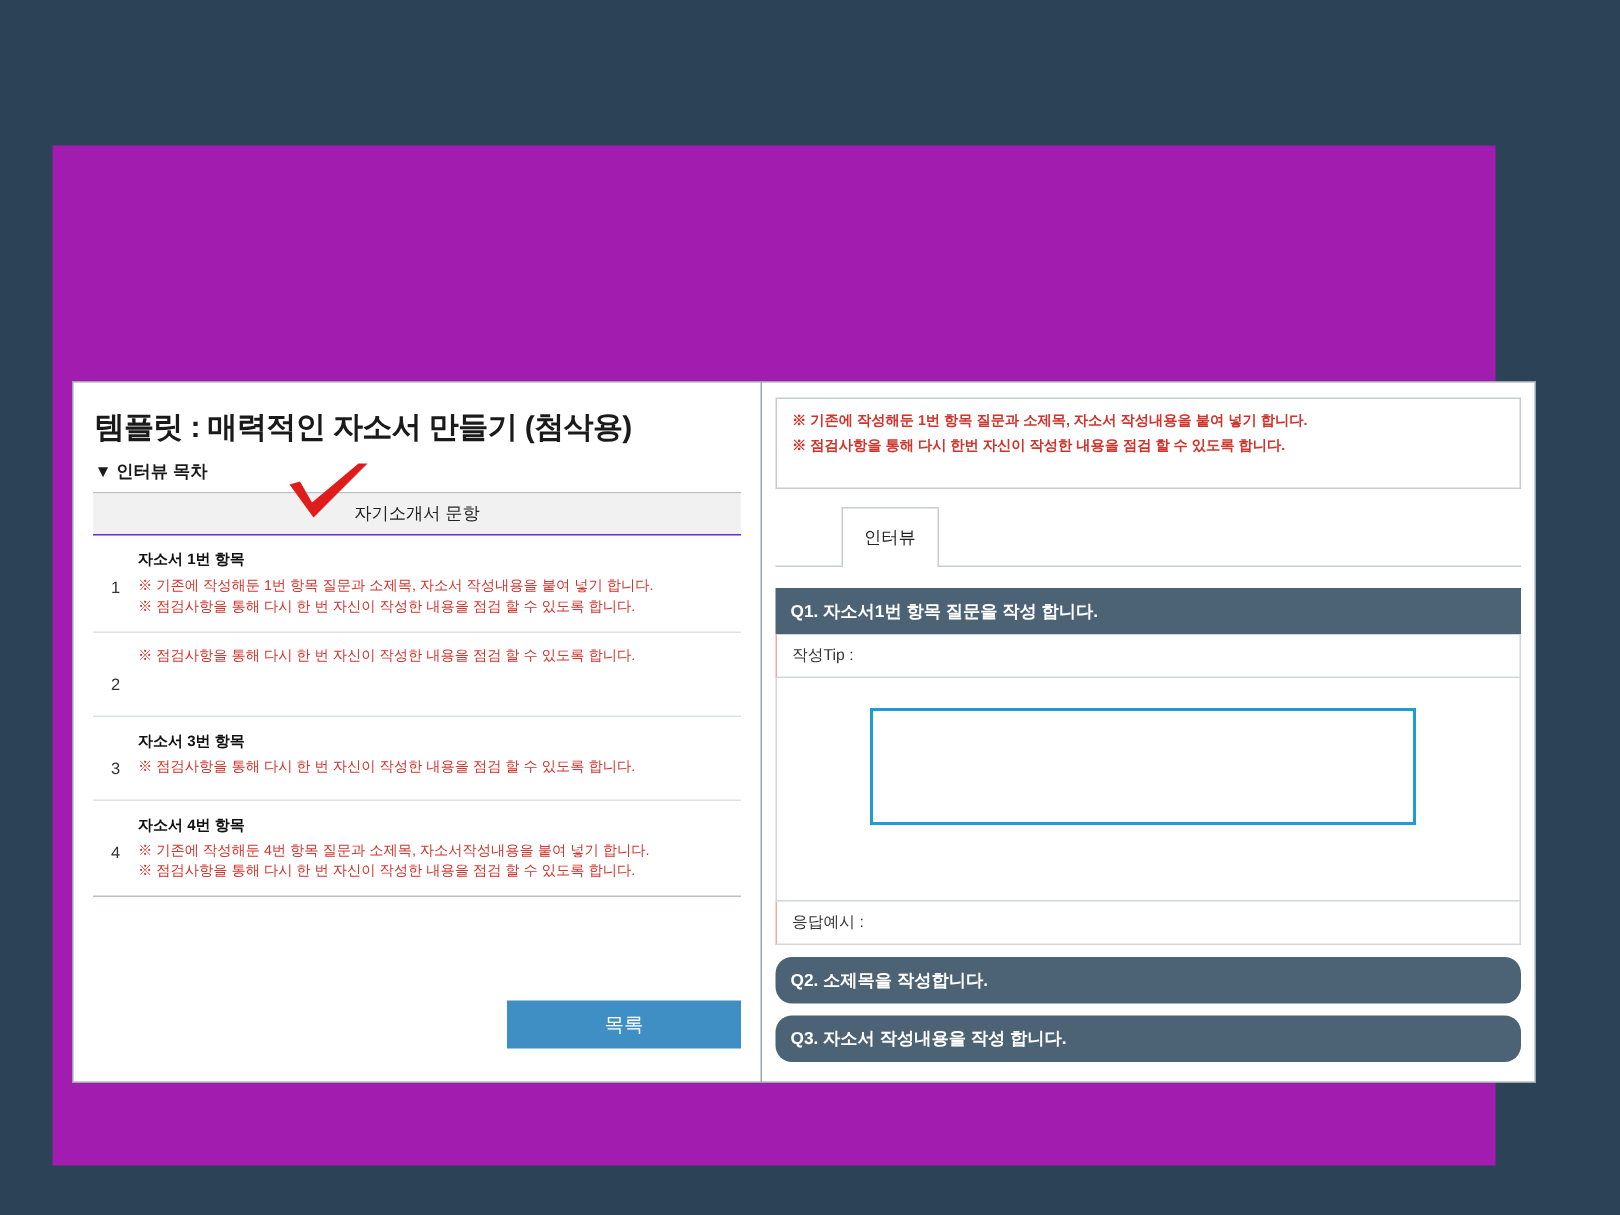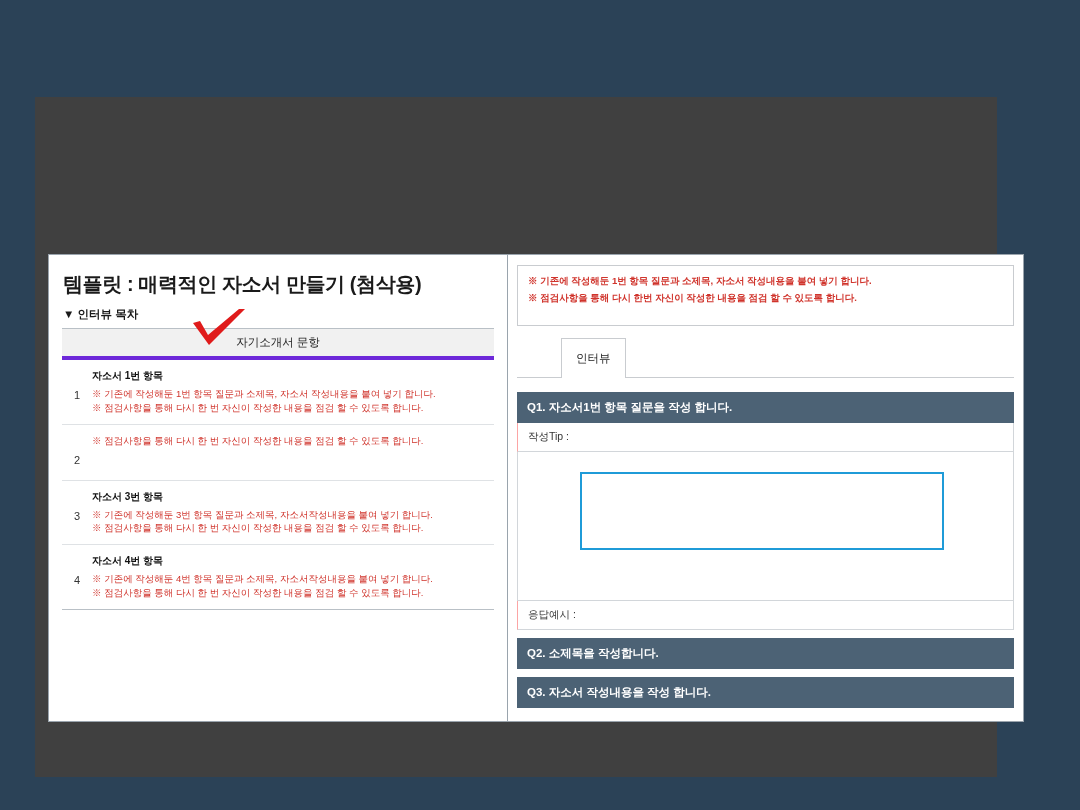--- a/index.html
+++ b/index.html
@@ -12,21 +12,21 @@
     background: #2b4257;
     font-family: "Liberation Sans", sans-serif;
     overflow: hidden;
   }
   #slide {
     position: absolute;
     left: 35px;
     top: 97px;
     width: 962px;
     height: 680px;
-    background: #404040;
+    background: #a21caf;
   }
   #content {
     position: absolute;
     left: 13px;
     top: 157px;
     width: 990px;
     height: 470px;
     display: flex;
     gap: 0;
   }
@@ -53,21 +53,21 @@
     color: #1a1a1a;
     padding: 9px 0 0 14px;
   }
   .table-wrap {
     margin: 6px 13px 0 13px;
     border-top: 1px solid #b9c0c6;
     border-bottom: 1px solid #b9c0c6;
   }
   .table-head {
     background: #f1f1f1;
-    border-bottom: 4px solid #6d28d9;
+    border-bottom: 1px solid #6d28d9;
     text-align: center;
     font-size: 11.5px;
     color: #222;
     padding: 6px 0;
   }
   .row {
     display: flex;
     border-bottom: 1px solid #dfe2e5;
     padding: 9px 0 9px 0;
     min-height: 56px;
@@ -160,21 +160,21 @@
   }
 
   .qbar {
     background: #4c6275;
     color: #ffffff;
     font-size: 11.5px;
     font-weight: bold;
     padding: 8px 10px;
     margin-top: 14px;
   }
-  .qbar.tight { margin-top: 8px; }
+  .qbar.tight { margin-top: 8px; border-radius: 11px; }
   .sub-label {
     border-left: 1px solid #fca5a5;
     border-right: 1px solid #d2d6da;
     border-bottom: 1px solid #d2d6da;
     font-size: 10.5px;
     color: #333;
     padding: 7px 10px;
     background: #fff;
   }
   .answer-area {
@@ -221,35 +221,35 @@
           <div class="row-num">2</div>
           <div class="row-body">
             <div class="row-note">※ 점검사항을 통해 다시 한 번 자신이 작성한 내용을 점검 할 수 있도록 합니다.</div>
           </div>
         </div>
 
         <div class="row">
           <div class="row-num">3</div>
           <div class="row-body">
             <div class="row-title">자소서 3번 항목</div>
-            <div class="row-note">※ 기존에 작성해둔 3번 항목 질문과 소제목, 자소서작성내용을 붙여 넣기 합니다.</div>
             <div class="row-note">※ 점검사항을 통해 다시 한 번 자신이 작성한 내용을 점검 할 수 있도록 합니다.</div>
           </div>
         </div>
 
         <div class="row">
           <div class="row-num">4</div>
           <div class="row-body">
             <div class="row-title">자소서 4번 항목</div>
             <div class="row-note">※ 기존에 작성해둔 4번 항목 질문과 소제목, 자소서작성내용을 붙여 넣기 합니다.</div>
             <div class="row-note">※ 점검사항을 통해 다시 한 번 자신이 작성한 내용을 점검 할 수 있도록 합니다.</div>
           </div>
         </div>
       </div>
 
+      <button class="list-btn">목록</button>
 
       <svg class="checkmark" viewBox="0 0 60 46">
         <path d="M4 16 L20 38 L56 2 L50 2 L19 28 L11 14 Z" fill="#e01b1b"></path>
       </svg>
     </div>
 
     <div class="right-panel">
       <div class="notice">
         <p>※ 기존에 작성해둔 1번 항목 질문과 소제목, 자소서 작성내용을 붙여 넣기 합니다.</p>
         <p>※ 점검사항을 통해 다시 한번 자신이 작성한 내용을 점검 할 수 있도록 합니다.</p>

